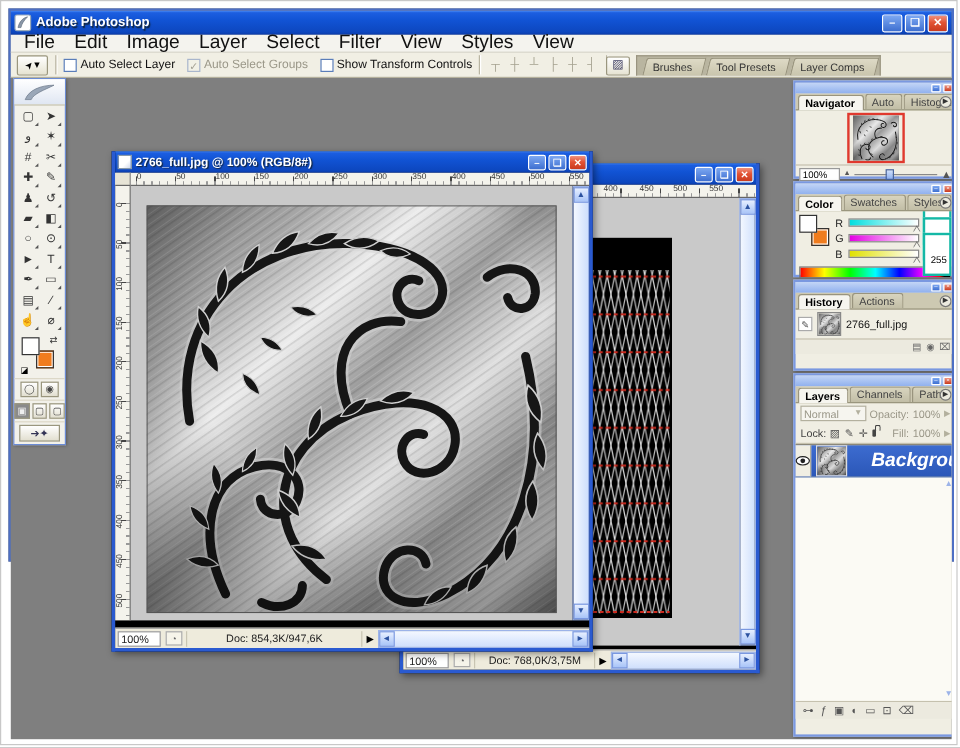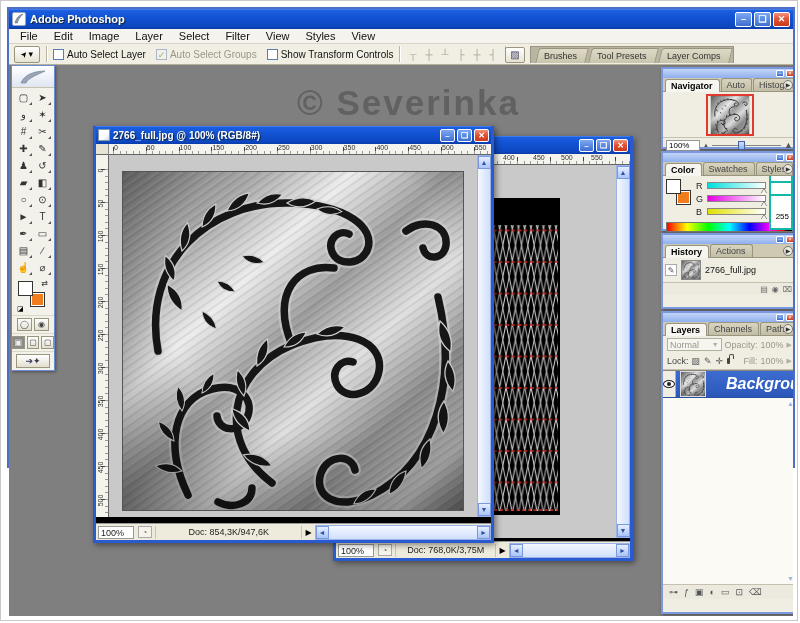--- a/index.html
+++ b/index.html
@@ -13,21 +13,21 @@
     display:flex; align-items:center; padding:0 3px; }
   .tb-title { color:#fff; font-weight:bold; font-size:11px; text-shadow:1px 1px 1px #123; margin-left:4px; flex:1; }
   .appicon { width:14px; height:14px; background:#fff; border:1px solid #9ab; border-radius:2px; display:flex; align-items:center; justify-content:center; }
   .tbtns { display:flex; gap:2px; }
   .tbtn { width:17px; height:15px; border:1px solid #fff; border-radius:2px; color:#fff; font-size:9px; line-height:13px;
     text-align:center; background:linear-gradient(180deg,#7da8f2,#3e6fd0); font-weight:bold; }
   .tbtn.close { background:linear-gradient(180deg,#f0927e,#e25334 45%,#c93a1e); }
 
   .menubar { position:absolute; left:0; top:20px; width:100%; height:15px; background:#f4f3ee; border-bottom:1px solid #d8d5c8;
     display:flex; align-items:center; gap:2px; padding-left:4px; }
-  .menu-item { font-size:11px; color:#111; padding:0 7px; }
+  .menu-item { font-size:16px; color:#111; padding:0 7px; }
 
   .optionsbar { position:absolute; left:0; top:35px; width:100%; height:21px; background:#f1efe4; border-bottom:1px solid #b4b09c;
     display:flex; align-items:center; gap:6px; padding-left:5px; }
   .toolbtn { width:26px; height:17px; border:1px solid #9a967e; background:linear-gradient(180deg,#fff,#e6e3d2); border-radius:2px;
     display:flex; align-items:center; justify-content:center; gap:1px; font-size:9px; }
   .toolbtn .arr { transform:rotate(-50deg); display:inline-block; font-size:8px; }
   .vsep { width:1px; height:16px; background:#b9b5a2; box-shadow:1px 0 0 #fff; }
   .opt-cb { display:flex; align-items:center; gap:3px; font-size:10px; color:#111; }
   .opt-cb.disabled { color:#9a9788; }
   .cbbox { width:11px; height:11px; border:1px solid #5a7db8; background:#fff; font-size:9px; line-height:10px; text-align:center; color:#2d9c2d; }
@@ -321,21 +321,20 @@
       <span class="fbbtn">▨</span>
       <span class="well-area" id="well-tabs">
             <span class="well-tab"><span>Brushes</span></span>
             <span class="well-tab"><span>Tool Presets</span></span>
             <span class="well-tab"><span>Layer Comps</span></span>
           </span>
     </span>
   </div>
 
   <div id="workspace">
-    <div id="watermark">© Severinka</div>
 
     <div id="toolbox">
       <div id="tb-feather">
         <svg width="30" height="16">
               <path d="M3,14 C6,6 16,2 27,2 C19,6 10,9 8,14 Z" fill="#9aa7b8" stroke="#6b7888" stroke-width="0.6"></path>
             </svg>
       </div>
       <div id="tool-grid">
             <span class="tool">▢</span>
             <span class="tool">➤</span>

